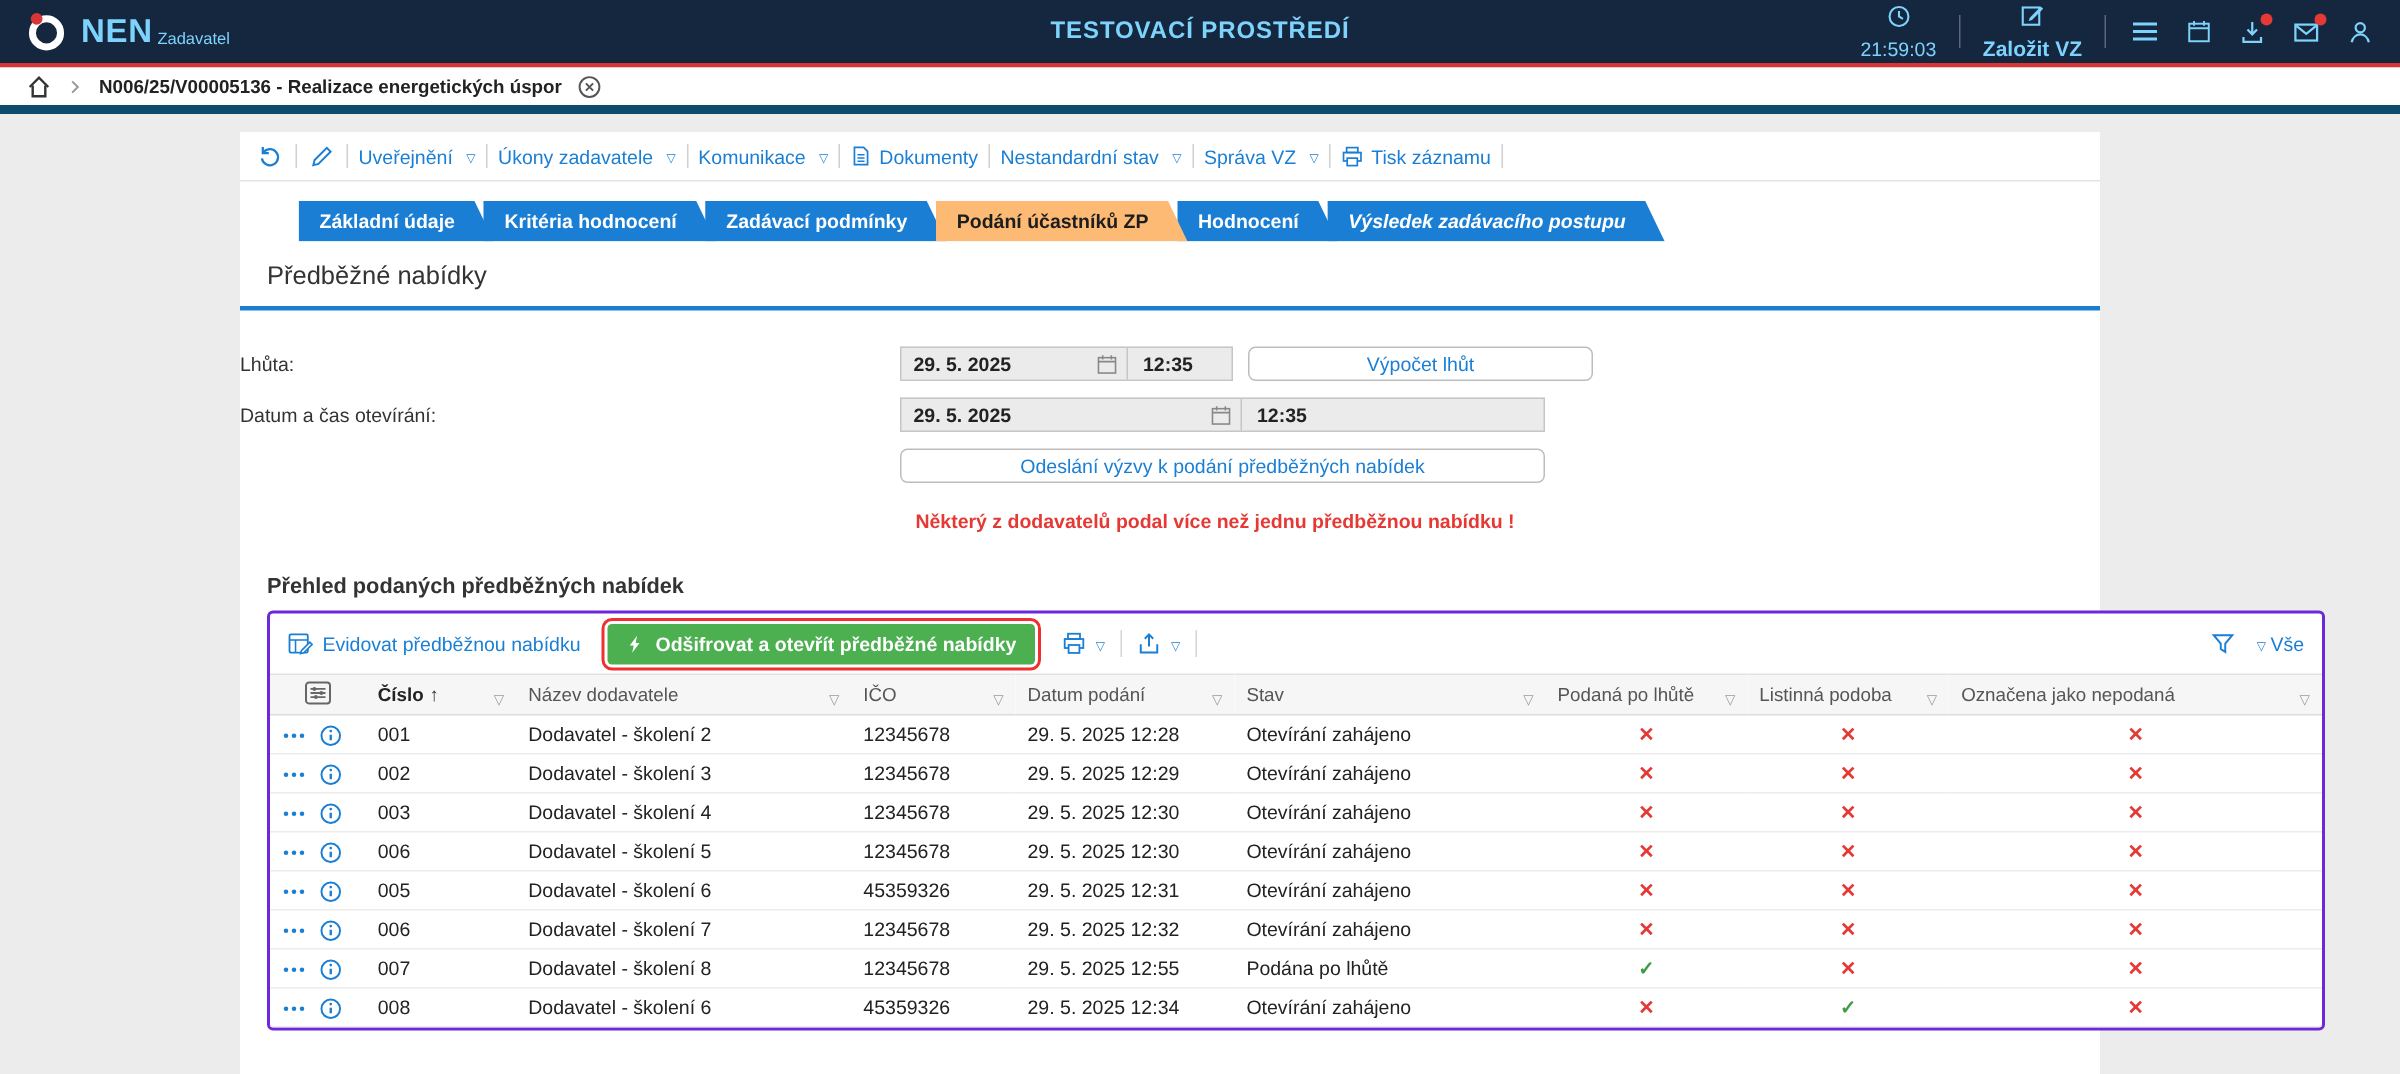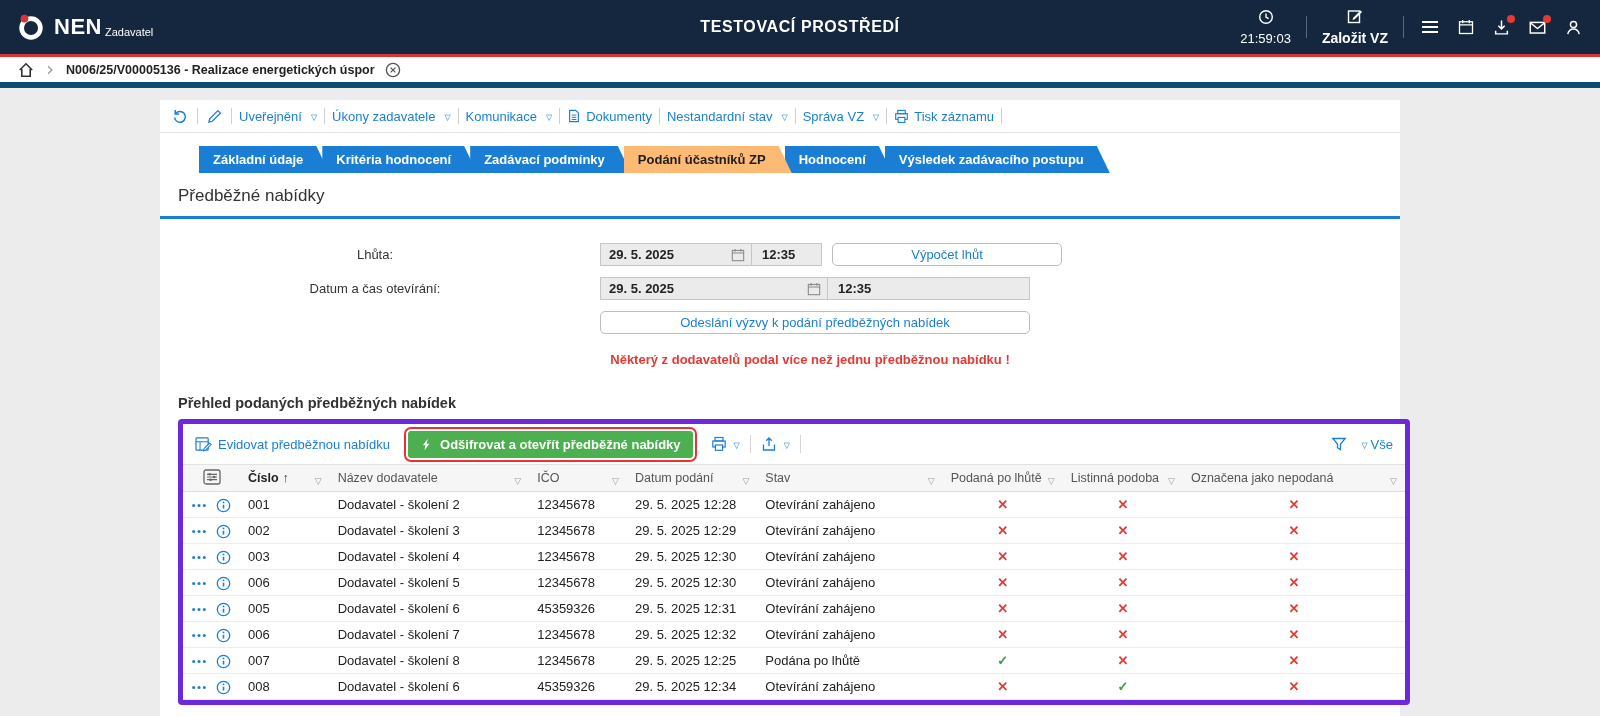--- a/index.html
+++ b/index.html
@@ -1,20 +1,20 @@
 <!DOCTYPE html>
 <html><head>
 <meta charset="utf-8">
 <style>
   *{box-sizing:border-box;margin:0;padding:0;}
   html{background:#ececec;}
   body{width:1600px;height:716px;font-family:"Liberation Sans",sans-serif;background:#ececec;overflow:hidden;position:relative;}
 
   
-  .topbar{height:54px;background:#14273f;display:flex;align-items:center;padding:0 16px;color:#ffffff;position:relative;}
+  .topbar{height:42px;background:#14273f;display:flex;align-items:center;padding:0 16px;color:#7dd3fc;position:relative;}
   .brand{display:flex;align-items:center;}
   .logo{width:30px;height:30px;margin-right:8px;flex:none;}
   .brand-name{font-size:22px;font-weight:bold;letter-spacing:.5px;}
   .brand-role{font-size:11px;align-self:flex-end;margin:0 0 4px 3px;}
   .env-title{position:absolute;left:50%;transform:translateX(-50%);font-size:16px;font-weight:bold;letter-spacing:.6px;}
   .hdr-right{margin-left:auto;display:flex;align-items:center;gap:15px;font-size:13px;}
   .hdr-item{display:flex;align-items:center;gap:6px;flex-direction:column;}
   .hdr-item.bold{font-weight:bold;font-size:14px;cursor:pointer;}
   .hdr-sep{width:1px;height:22px;background:rgba(255,255,255,.3);}
   .hdr-icon{position:relative;display:flex;cursor:pointer;padding:2px;}
@@ -41,37 +41,37 @@
   
   .tabs{display:flex;margin-top:13px;margin-left:39px;}
   .tab{height:27px;line-height:27px;padding:0 26px 0 14px;background:#1a7fd4;color:#fff;font-size:13px;font-weight:bold;clip-path:polygon(0 0,calc(100% - 13px) 0,100% 100%,0 100%);margin-right:-7px;position:relative;cursor:pointer;white-space:nowrap;}
   .tab.active{background:#fdba74;color:#1d1d1d;}
   .section-head{font-size:17px;color:#333;padding:13px 18px 10px;}
   .blue-rule{height:3px;background:#1a7fd4;}
 
   
   .formarea{margin-top:24px;}
   .form-row{display:flex;align-items:center;margin-bottom:11px;}
-  .form-label{width:440px;text-align:center;padding-right:10px;font-size:13px;color:#333;flex:none;}
+  .form-label{width:440px;text-align:left;padding-right:10px;font-size:13px;color:#333;flex:none;}
   .input-group{display:flex;align-items:center;border:1px solid #c6c6c6;background:#ebebeb;height:23px;font-size:13px;color:#222;}
   .ig-date{font-weight:bold;padding:0 8px;white-space:nowrap;}
   .ig-cal{color:#888;display:flex;margin:0 6px;flex:none;}
   .ig-time{font-weight:bold;padding:0 10px;border-left:1px solid #c6c6c6;height:100%;display:flex;align-items:center;flex:1;}
   .grp-deadline{width:222px;}
   .grp-deadline .ig-date{width:124px;}
   .grp-opening{width:430px;}
   .grp-opening .ig-date{width:200px;}
   .ghost-btn{height:23px;border:1px solid #bdbdbd;border-radius:5px;background:#fff;color:#1a7fd4;font-size:13px;display:flex;align-items:center;justify-content:center;cursor:pointer;}
   .btn-calc{width:230px;margin-left:10px;}
   .btn-send{width:430px;}
   .warning{color:#e53935;font-weight:bold;font-size:13px;text-align:center;width:760px;margin:18px 0 0 270px;}
 
   
   .grid-title{font-weight:bold;font-size:14.5px;color:#333;margin:28px 18px 8px;}
-  .gridbox{width:1232px;margin-left:18px;border:5px solid #6d28d9;border-radius:4px;overflow:hidden;background:#fff;}
+  .gridbox{width:1372px;margin-left:18px;border:2px solid #6d28d9;border-radius:4px;overflow:hidden;background:#fff;}
   .gtoolbar{display:flex;align-items:center;height:40px;padding:0 12px;gap:10px;}
   .link{color:#1a7fd4;display:flex;align-items:center;gap:6px;font-size:13px;cursor:pointer;white-space:nowrap;}
   .green-btn{display:flex;align-items:center;gap:7px;background:#4caf50;color:#fff;border:none;font-weight:bold;font-size:13px;height:27px;padding:0 12px;border-radius:3px;outline:2px solid #f03030;outline-offset:2px;cursor:pointer;margin:0 8px;font-family:"Liberation Sans",sans-serif;}
   .icon-dd{display:flex;align-items:center;gap:3px;color:#1a7fd4;cursor:pointer;}
   .g-sep{width:1px;height:18px;background:#d5d5d5;flex:none;}
   .gtb-right{margin-left:auto;display:flex;align-items:center;gap:10px;color:#1a7fd4;font-size:13px;}
 
   table.grid{width:100%;border-collapse:collapse;table-layout:fixed;}
   .grid th{background:#f6f6f6;border-top:1px solid #e2e2e2;border-bottom:1px solid #dcdcdc;height:27px;font-weight:normal;color:#555;text-align:left;padding:0 8px;font-size:12.5px;overflow:hidden;white-space:nowrap;}
   .grid th.th-actions{text-align:center;padding:0;}
@@ -231,21 +231,21 @@
         <span class="rt-sep"></span>
       </span>
   </div>
 
   <div class="tabs" id="tabs">
       <div class="tab" style="z-index: 20;">Základní údaje</div>
       <div class="tab" style="z-index: 19;">Kritéria hodnocení</div>
       <div class="tab" style="z-index: 18;">Zadávací podmínky</div>
       <div class="tab active" style="z-index: 30;">Podání účastníků ZP</div>
       <div class="tab" style="z-index: 16;">Hodnocení</div>
-      <div class="tab" style="z-index: 15;">Výsledek zadávacího postupu</div>
+      <div class="tab" style="z-index: 15; font-style: italic;">Výsledek zadávacího postupu</div>
     </div>
 
   <div class="section-head">Předběžné nabídky</div>
   <div class="blue-rule"></div>
 
   <div class="formarea">
     <div class="form-row">
       <div class="form-label">Lhůta:</div>
       <div class="input-group grp-deadline">
         <span class="ig-date">29. 5. 2025</span>
@@ -507,21 +507,21 @@
               </span><span class="rowbtn">
                 <svg viewBox="0 0 16 16" width="15" height="15">
                   <circle cx="8" cy="8" r="6.6" fill="none" stroke="currentColor" stroke-width="1.4"></circle>
                   <path d="M8 7.2v4" stroke="currentColor" stroke-width="1.7"></path>
                   <circle cx="8" cy="4.7" r=".95" fill="currentColor"></circle>
                 </svg>
               </span></td>
             <td>007</td>
             <td>Dodavatel - školení 8</td>
             <td>12345678</td>
-            <td>29. 5. 2025 12:25</td>
+            <td>29. 5. 2025 12:55</td>
             <td>Podána po lhůtě</td>
             <td class="td-bool"><span class="check">✓</span></td>
             <td class="td-bool"><span class="cross">✕</span></td>
             <td class="td-bool"><span class="cross">✕</span></td>
           </tr>
           <tr class="grid-row">
             <td><span class="rowbtn">
                 <svg viewBox="0 0 18 10" width="16" height="9">
                   <circle cx="3" cy="5" r="1.7" fill="currentColor"></circle>
                   <circle cx="9" cy="5" r="1.7" fill="currentColor"></circle>

